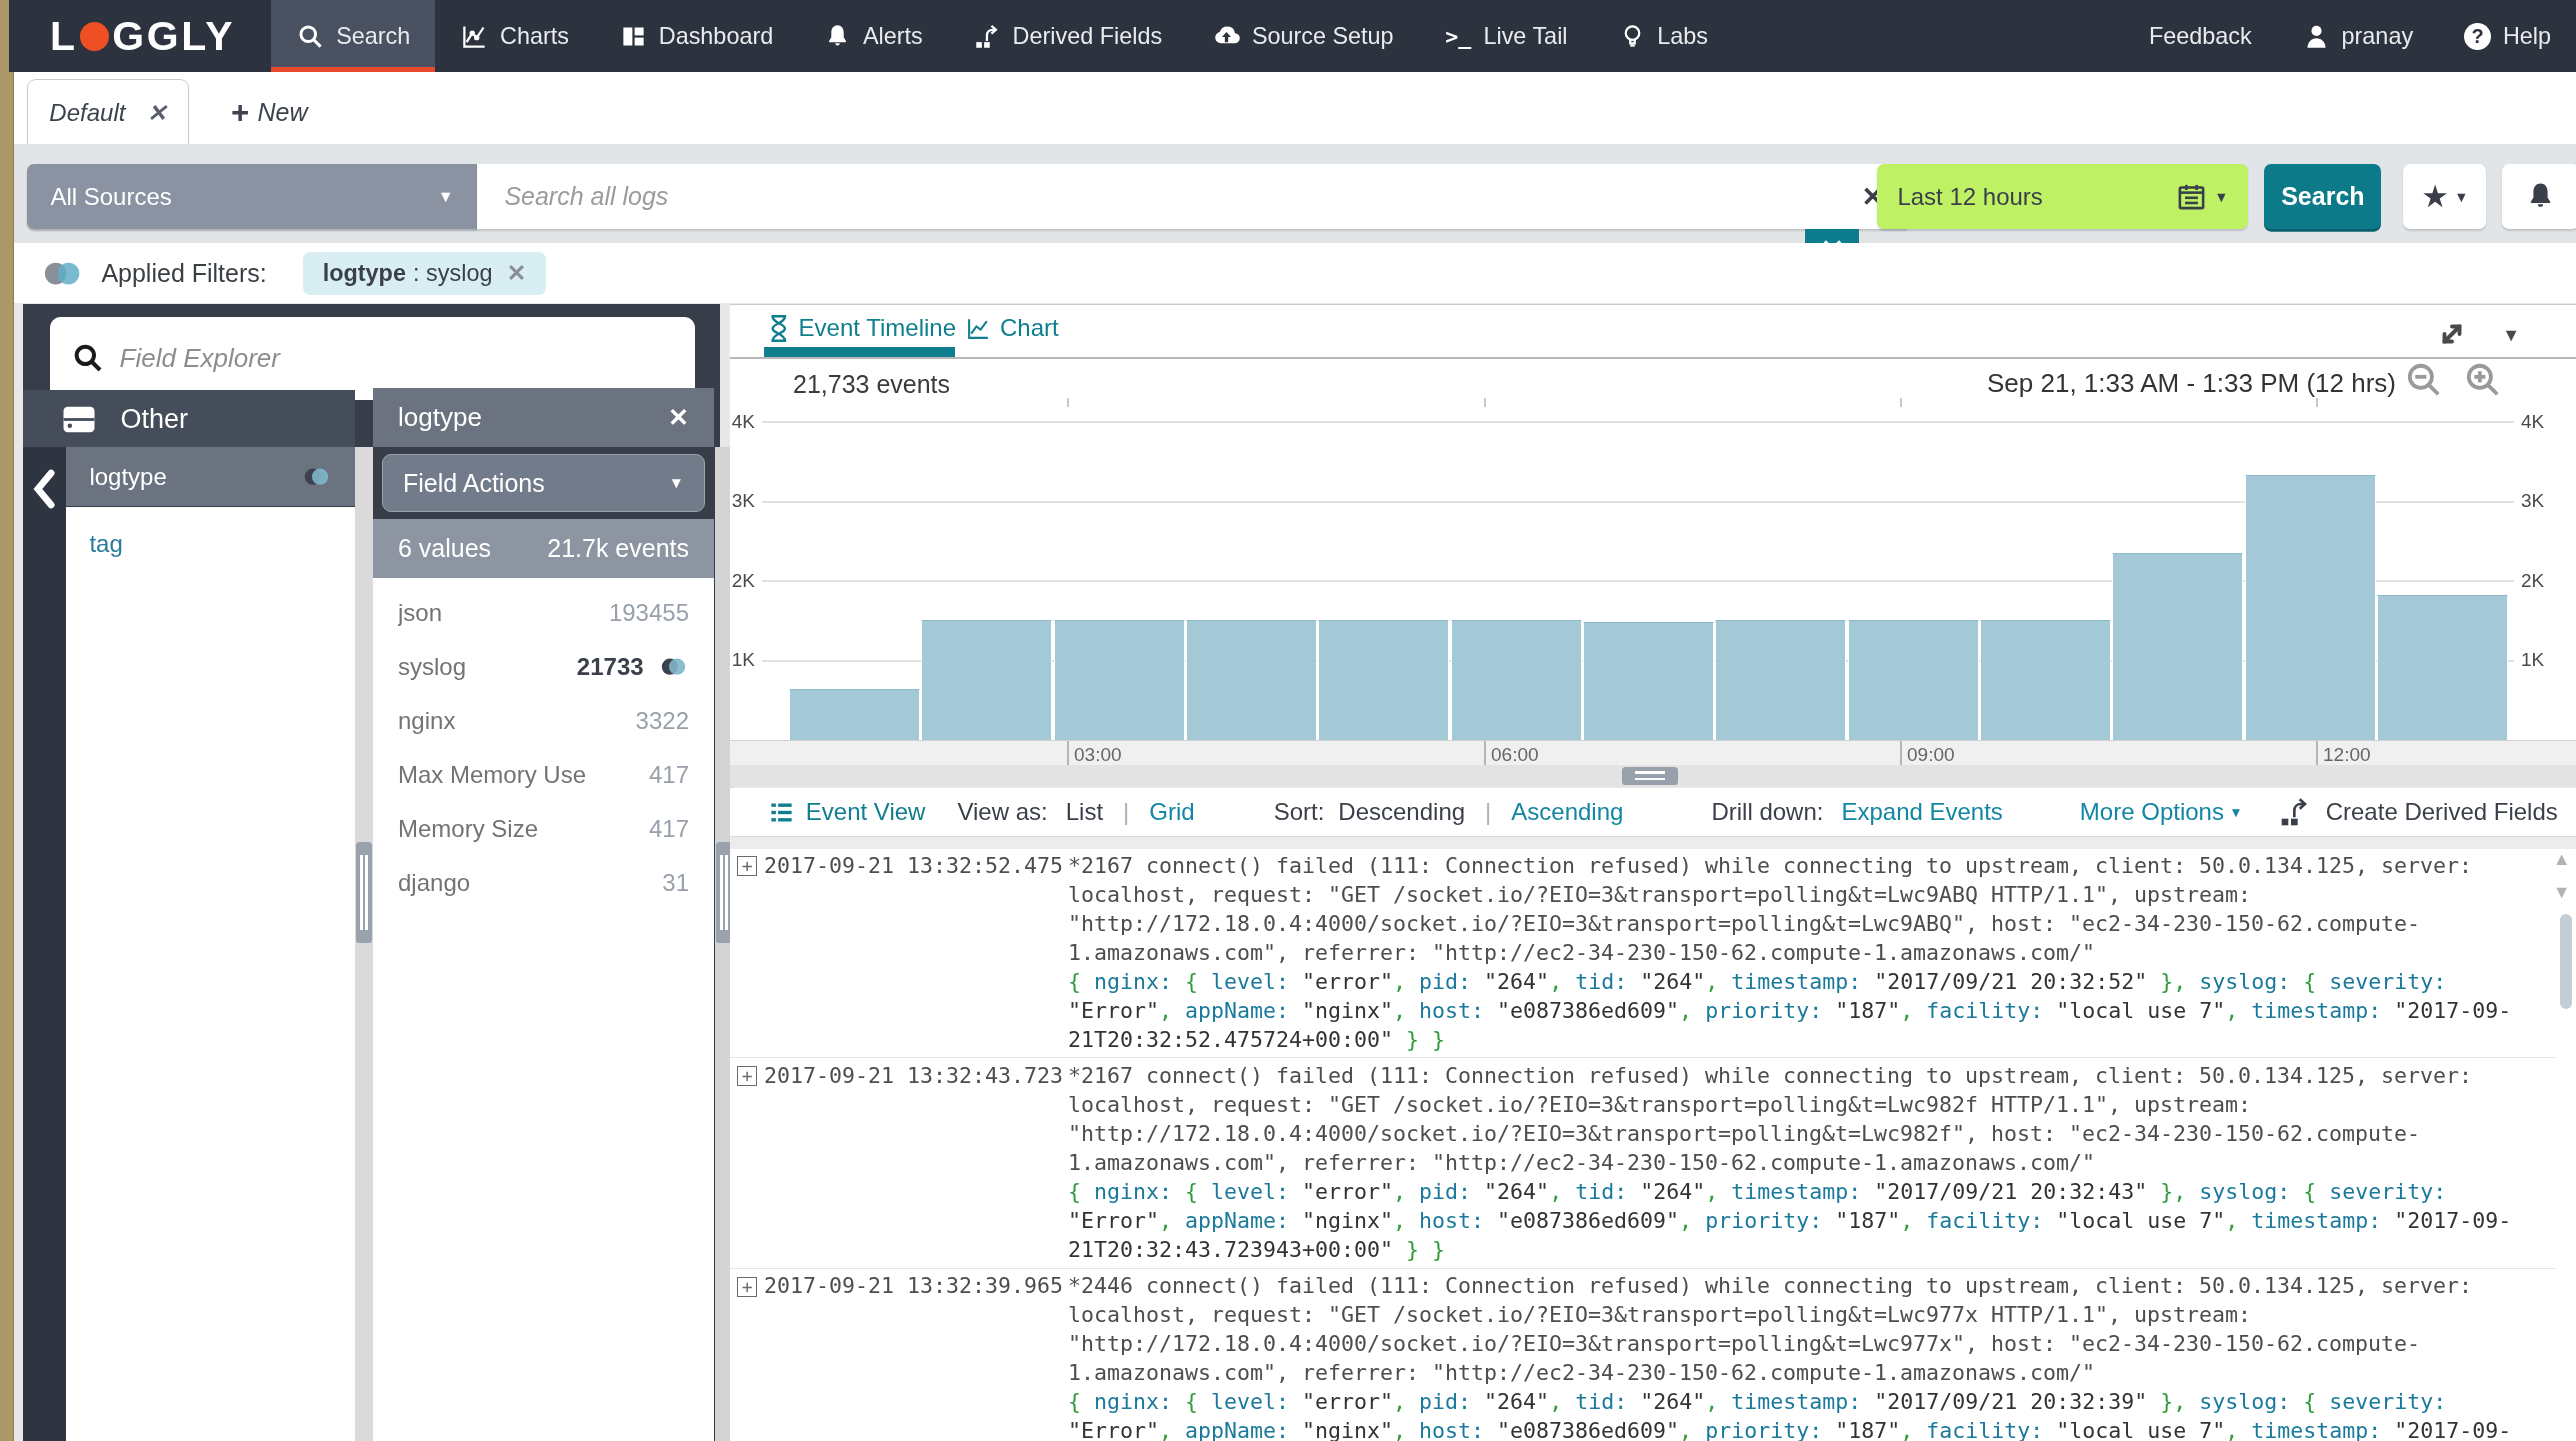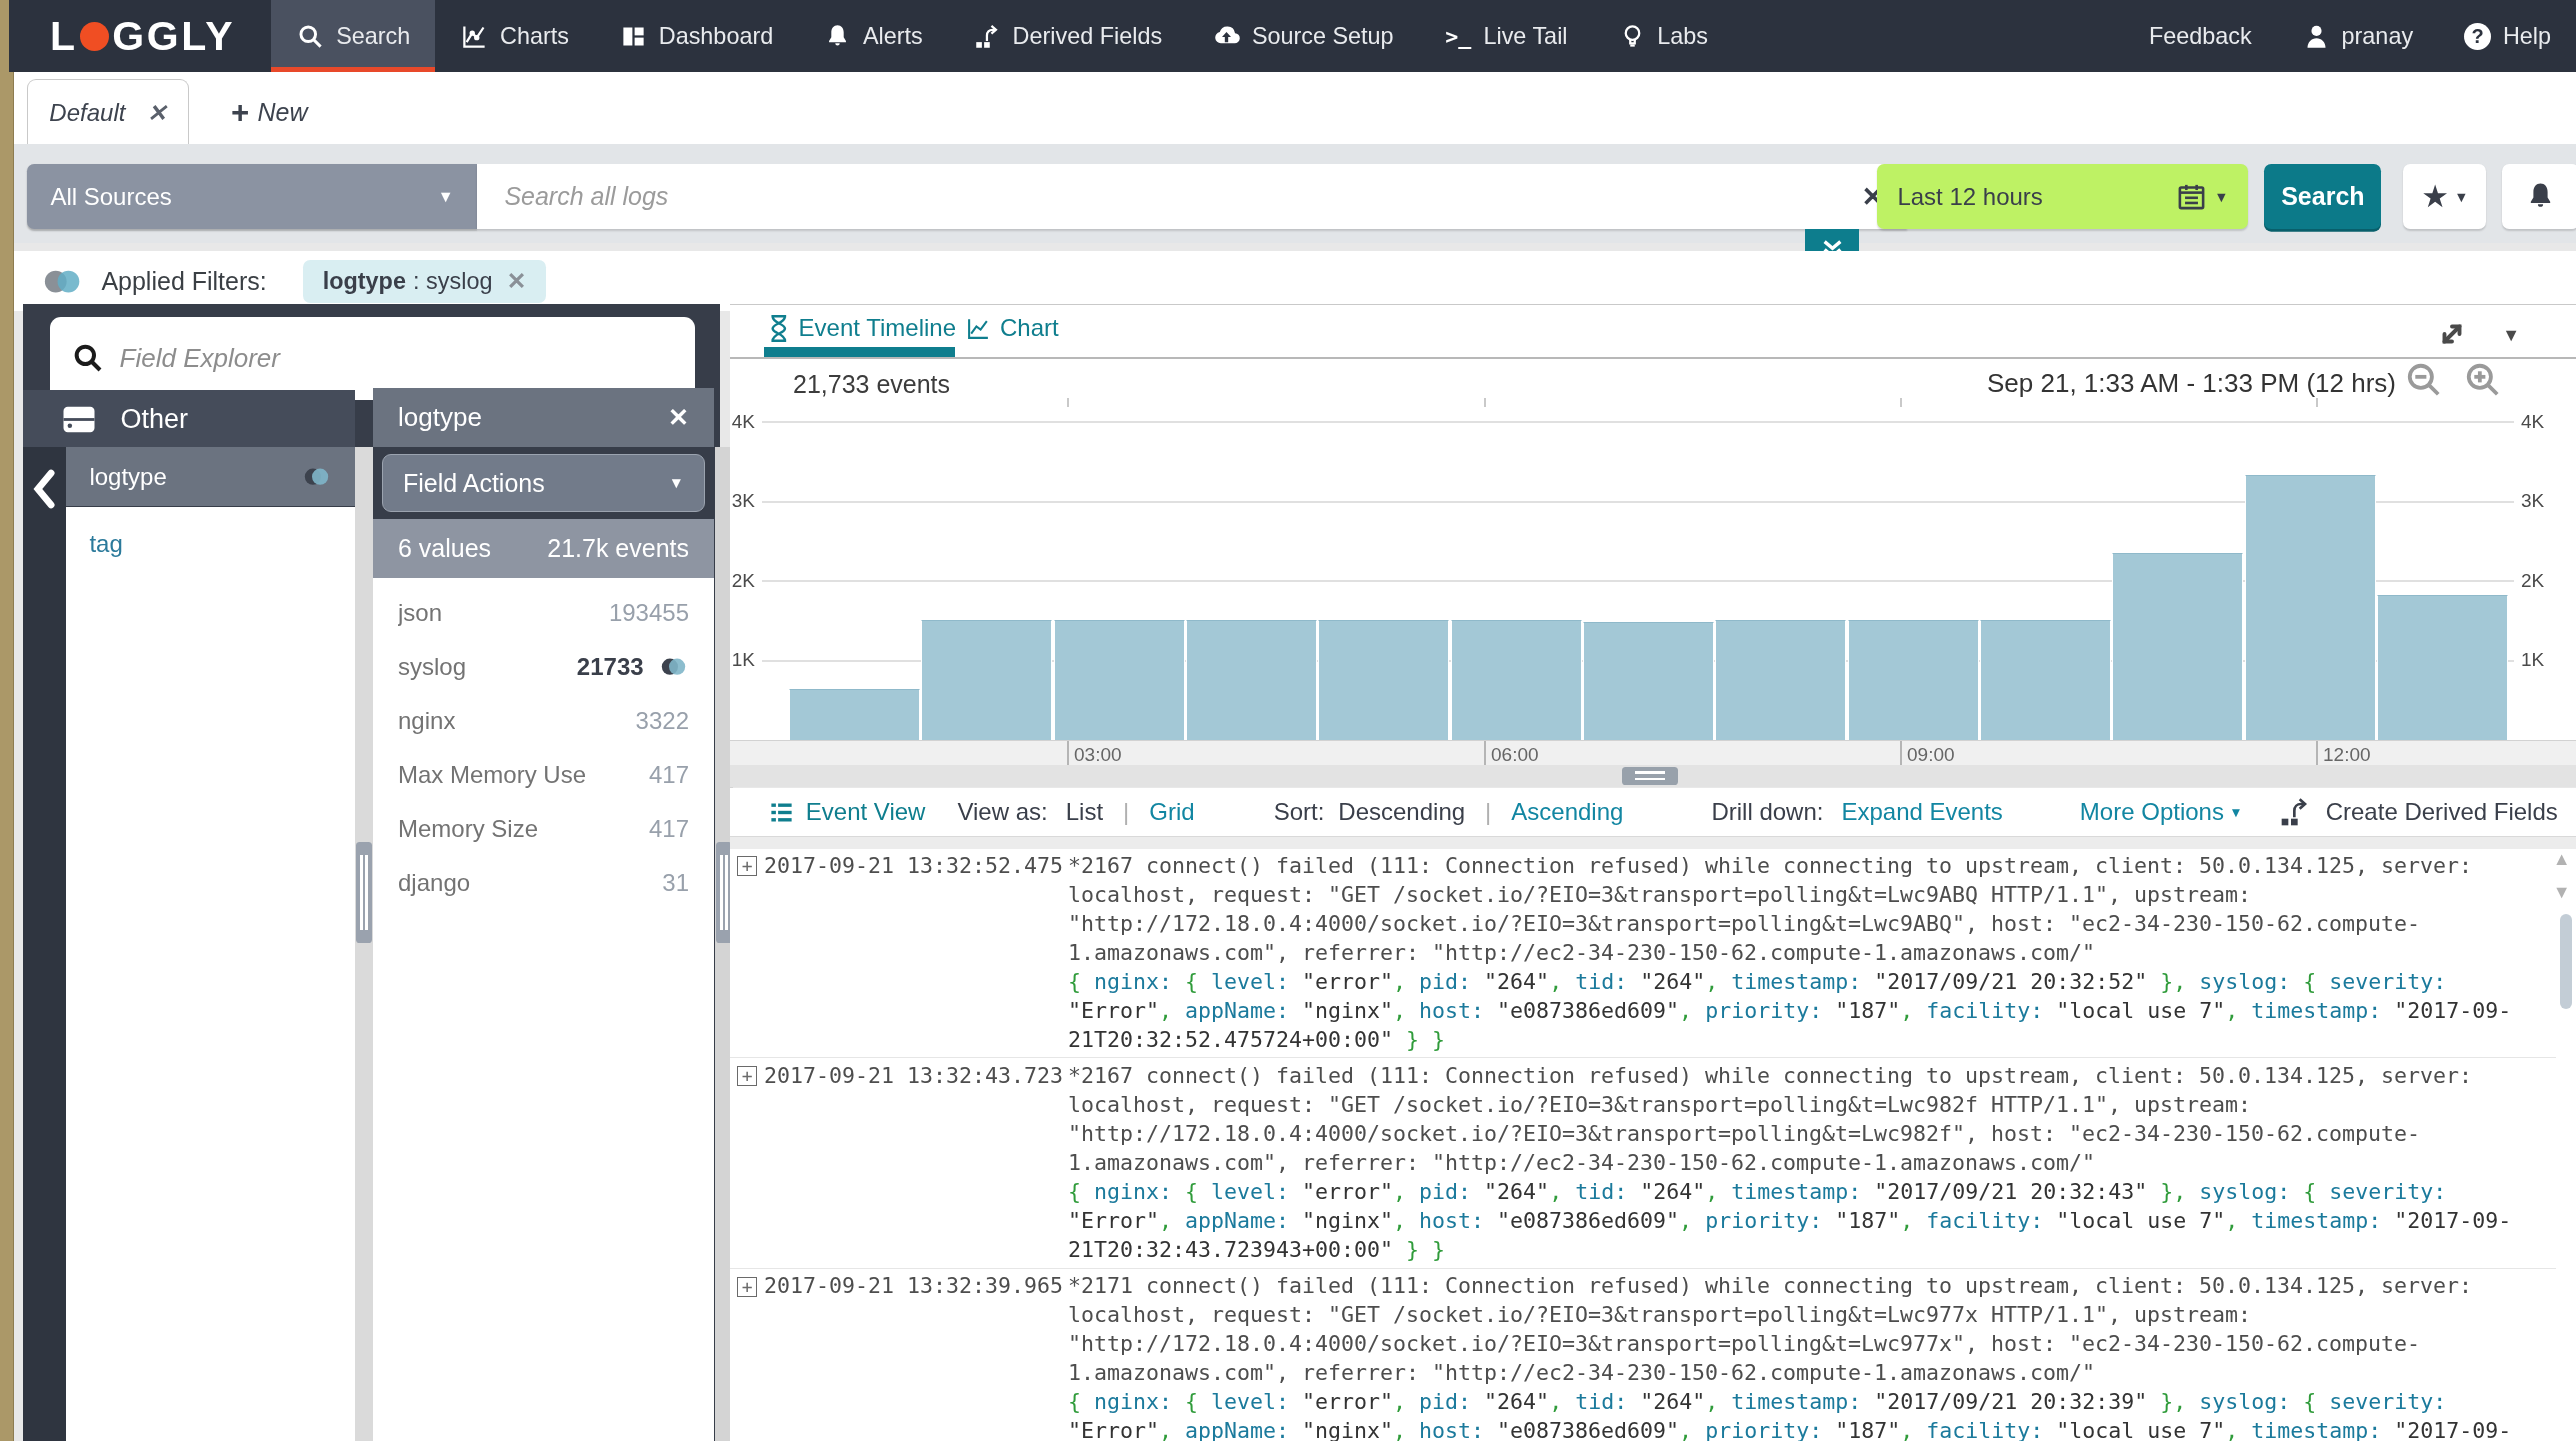--- a/index.html
+++ b/index.html
@@ -57,21 +57,21 @@
     color:#fff; font-size:25px; font-weight:bold; display:flex; align-items:center; justify-content:center;
     box-shadow:0 2.7px 0 #085f6b; cursor:pointer; }
   #star-btn { position:absolute; left:2389px; top:20px; width:83px; height:65px; background:#fff; border-radius:7.2px;
     display:flex; align-items:center; justify-content:center; gap:5.4px; color:#3a3f4a; font-size:31px;
     box-shadow:0 1.8px 1.8px rgba(0,0,0,.15); cursor:pointer; }
   #star-btn .car { font-size:14.4px; }
   #bell-btn { position:absolute; left:2488px; top:20px; width:77px; height:65px; background:#fff; border-radius:7.2px;
     display:flex; align-items:center; justify-content:center; box-shadow:0 1.8px 1.8px rgba(0,0,0,.15); cursor:pointer; }
 
   
-  #appliedrow { left:14.4px; top:243px; right:0; height:60px; background:#fff; display:flex; align-items:center;margin-top:8px; }
+  #appliedrow { left:14.4px; top:243px; right:0; height:60px; background:#fff; display:flex; align-items:center; }
   #appliedrow .venn { margin-left:29px; }
   #applied-label { font-size:25px; color:#3a3f44; margin-left:18px; }
   #filter-pill { margin-left:36px; background:#d9eef2; border-radius:7.2px; height:43px; display:flex; align-items:center;
     padding:0 20px; gap:7.2px; font-size:23.4px; color:#3a3f4a; }
   #filter-pill b { font-weight:bold; }
   #filter-pill .x { color:#8a9097; font-weight:bold; margin-left:7.2px; cursor:pointer; }
 
   
   #sidepanel { left:23px; top:304px; width:697px; height:1142px; background:#373d49; }
   #field-search { position:absolute; left:27px; top:12.6px; width:645px; height:83px; background:#fff; border-radius:10.8px;
@@ -580,21 +580,21 @@
           <div>localhost, request: "GET /socket.io/?EIO=3&amp;transport=polling&amp;t=Lwc982f HTTP/1.1", upstream:</div>
           <div>"http://172.18.0.4:4000/socket.io/?EIO=3&amp;transport=polling&amp;t=Lwc982f", host: "ec2-34-230-150-62.compute-</div>
           <div>1.amazonaws.com", referrer: "http://ec2-34-230-150-62.compute-1.amazonaws.com/"</div>
           <div><span class="seg-p">{ </span><span class="seg-k">nginx:</span><span class="seg-p"> { </span><span class="seg-k">level:</span><span class="seg-v"> "error"</span><span class="seg-p">, </span><span class="seg-k">pid:</span><span class="seg-v"> "264"</span><span class="seg-p">, </span><span class="seg-k">tid:</span><span class="seg-v"> "264"</span><span class="seg-p">, </span><span class="seg-k">timestamp:</span><span class="seg-v"> "2017/09/21 20:32:43"</span><span class="seg-p"> }, </span><span class="seg-k">syslog:</span><span class="seg-p"> { </span><span class="seg-k">severity:</span></div>
           <div><span class="seg-v">"Error"</span><span class="seg-p">, </span><span class="seg-k">appName:</span><span class="seg-v"> "nginx"</span><span class="seg-p">, </span><span class="seg-k">host:</span><span class="seg-v"> "e087386ed609"</span><span class="seg-p">, </span><span class="seg-k">priority:</span><span class="seg-v"> "187"</span><span class="seg-p">, </span><span class="seg-k">facility:</span><span class="seg-v"> "local use 7"</span><span class="seg-p">, </span><span class="seg-k">timestamp:</span><span class="seg-v"> "2017-09-</span></div>
           <div><span class="seg-v">21T20:32:43.723943+00:00"</span><span class="seg-p"> } }</span></div>
         </div>
         <div class="event">
           <span class="expander">+</span>
           <span class="ts">2017-09-21 13:32:39.965</span>
-          <div>*2171 connect() failed (111: Connection refused) while connecting to upstream, client: 50.0.134.125, server:</div>
+          <div>*2446 connect() failed (111: Connection refused) while connecting to upstream, client: 50.0.134.125, server:</div>
           <div>localhost, request: "GET /socket.io/?EIO=3&amp;transport=polling&amp;t=Lwc977x HTTP/1.1", upstream:</div>
           <div>"http://172.18.0.4:4000/socket.io/?EIO=3&amp;transport=polling&amp;t=Lwc977x", host: "ec2-34-230-150-62.compute-</div>
           <div>1.amazonaws.com", referrer: "http://ec2-34-230-150-62.compute-1.amazonaws.com/"</div>
           <div><span class="seg-p">{ </span><span class="seg-k">nginx:</span><span class="seg-p"> { </span><span class="seg-k">level:</span><span class="seg-v"> "error"</span><span class="seg-p">, </span><span class="seg-k">pid:</span><span class="seg-v"> "264"</span><span class="seg-p">, </span><span class="seg-k">tid:</span><span class="seg-v"> "264"</span><span class="seg-p">, </span><span class="seg-k">timestamp:</span><span class="seg-v"> "2017/09/21 20:32:39"</span><span class="seg-p"> }, </span><span class="seg-k">syslog:</span><span class="seg-p"> { </span><span class="seg-k">severity:</span></div>
           <div><span class="seg-v">"Error"</span><span class="seg-p">, </span><span class="seg-k">appName:</span><span class="seg-v"> "nginx"</span><span class="seg-p">, </span><span class="seg-k">host:</span><span class="seg-v"> "e087386ed609"</span><span class="seg-p">, </span><span class="seg-k">priority:</span><span class="seg-v"> "187"</span><span class="seg-p">, </span><span class="seg-k">facility:</span><span class="seg-v"> "local use 7"</span><span class="seg-p">, </span><span class="seg-k">timestamp:</span><span class="seg-v"> "2017-09-</span></div>
         </div>
       </div>
   <span id="evt-scroll-up">▲</span>
   <span id="evt-scroll-down">▼</span>
   <div id="evt-thumb"></div>

